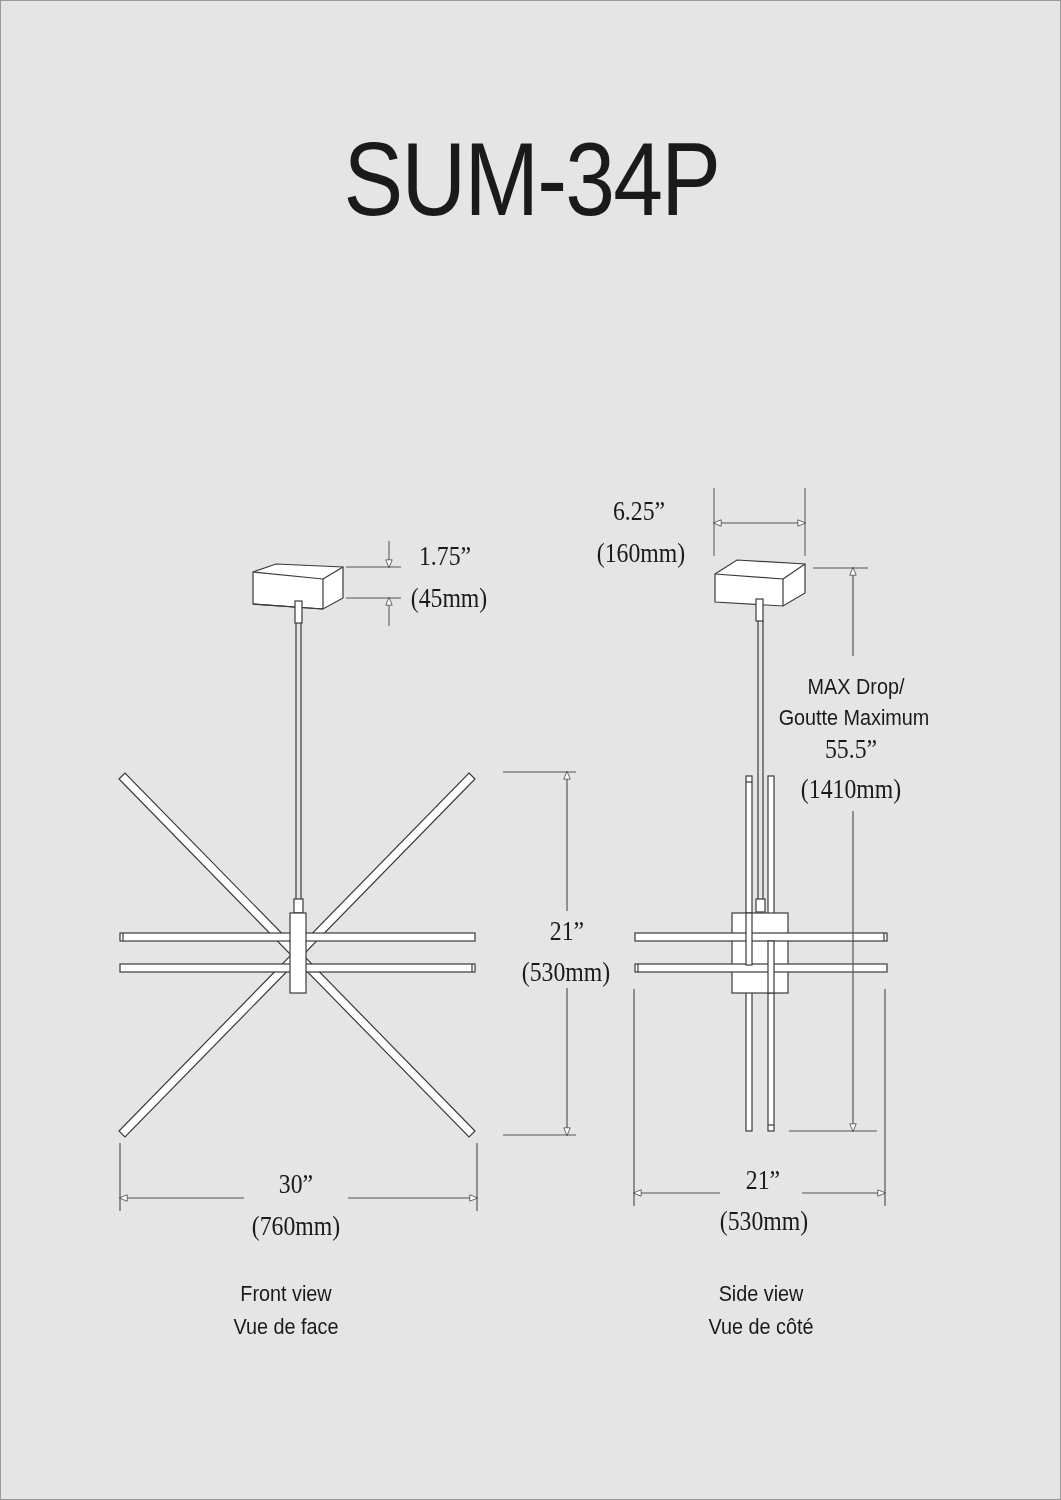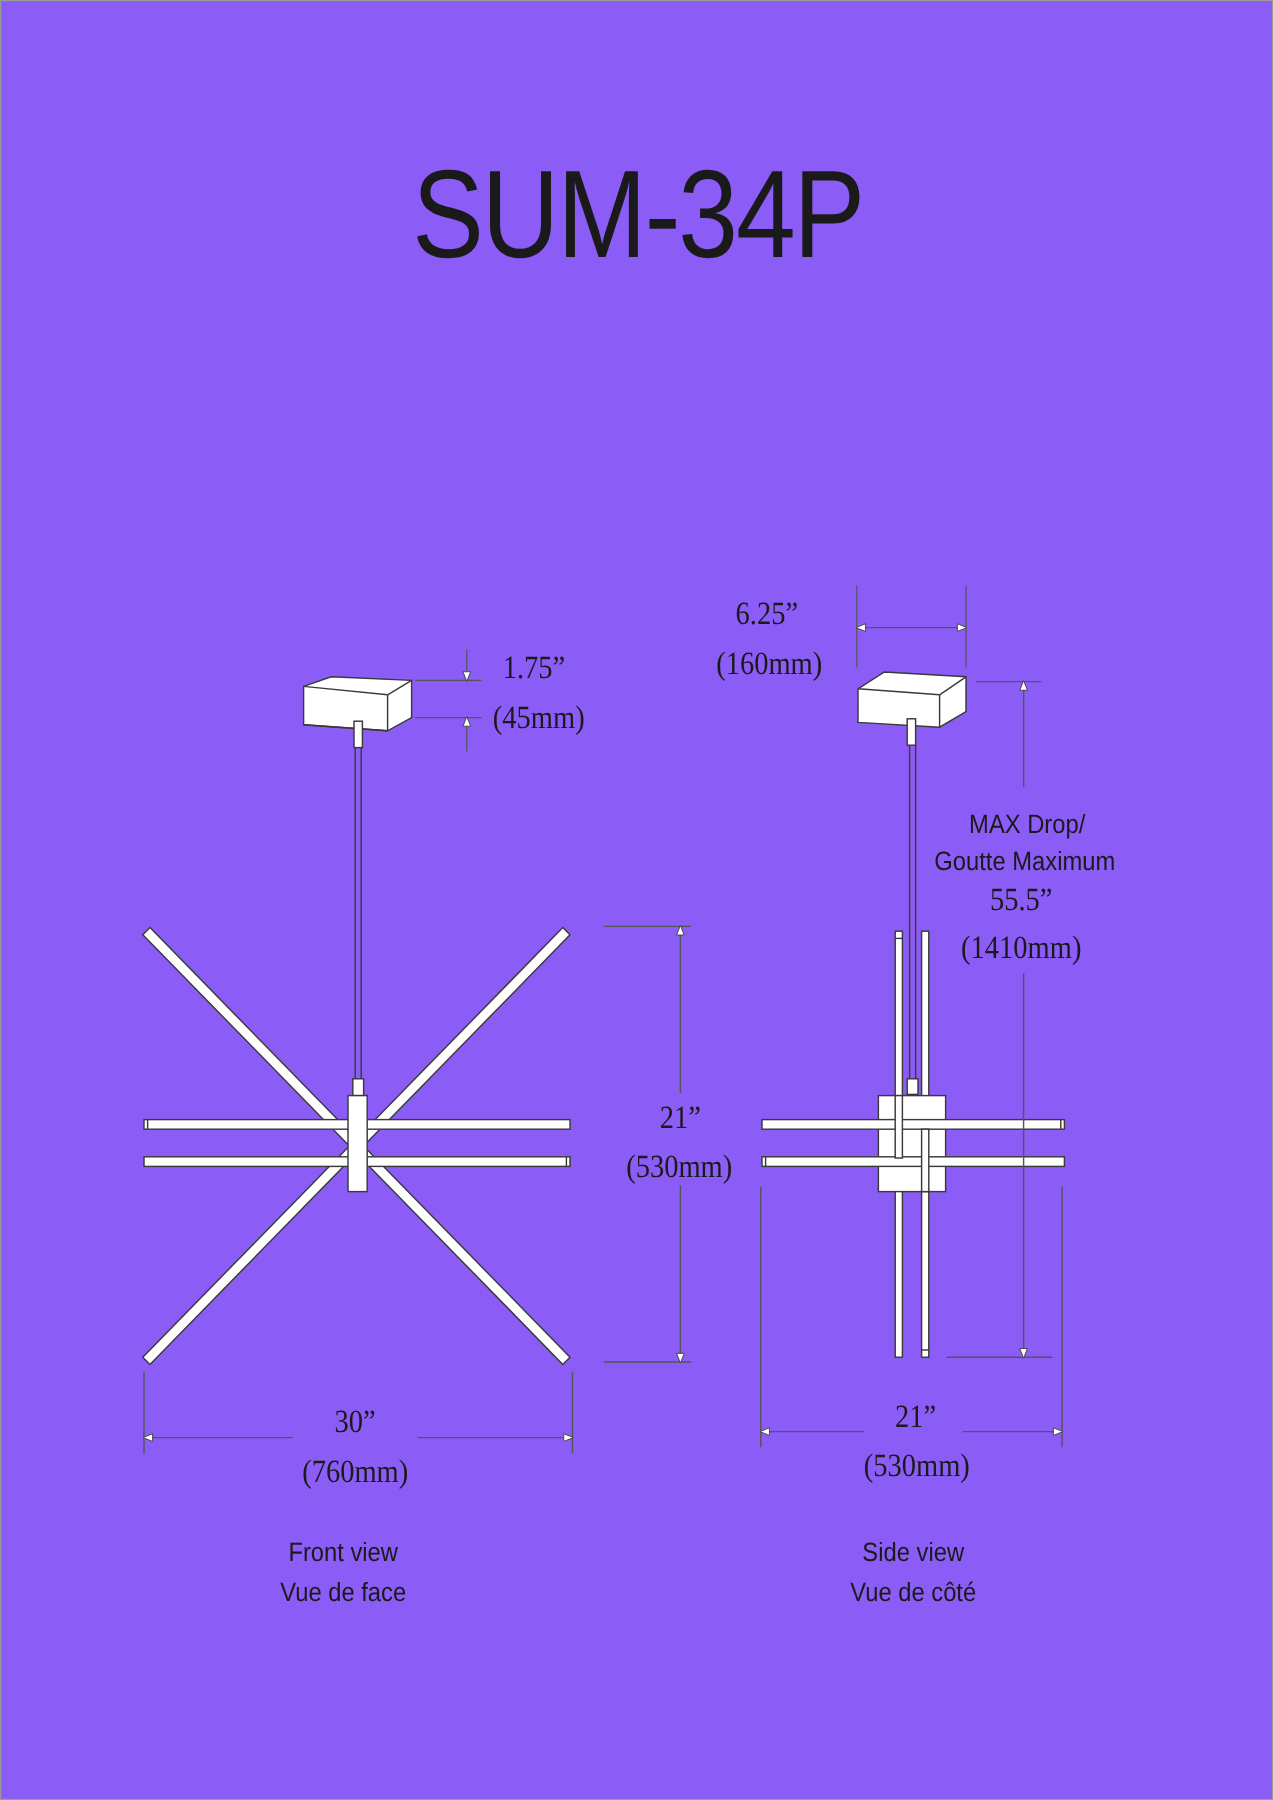--- a/index.html
+++ b/index.html
@@ -1,19 +1,19 @@
 <!DOCTYPE html>
 <html><head>
   <meta charset="utf-8">
   <style>
     html, body { margin: 0; padding: 0; background: #ffffff; }
     body { width: 1061px; height: 1500px; position: relative; overflow: hidden; }
     .page {
       position: absolute; left: 0; top: 0; width: 1059px; height: 1498px;
-      border: 1px solid #9a9a9a; background: #8b5cf6;
+      border: 1px solid #9a9a9a; background: #e5e5e5;
     }
     .title {
       position: absolute; left: 0; top: 118px; width: 1061px; text-align: center;
       font-family: "Liberation Sans", sans-serif; font-size: 104px; color: #1a1a1a;
       letter-spacing: -2px; transform: scaleX(0.86); transform-origin: 530px 0;
       line-height: 120px;
     }
     svg.drawing { position: absolute; left: 0; top: 0; }
     .dim {
       position: absolute; font-family: "Liberation Serif", serif; color: #1a1a1a;

